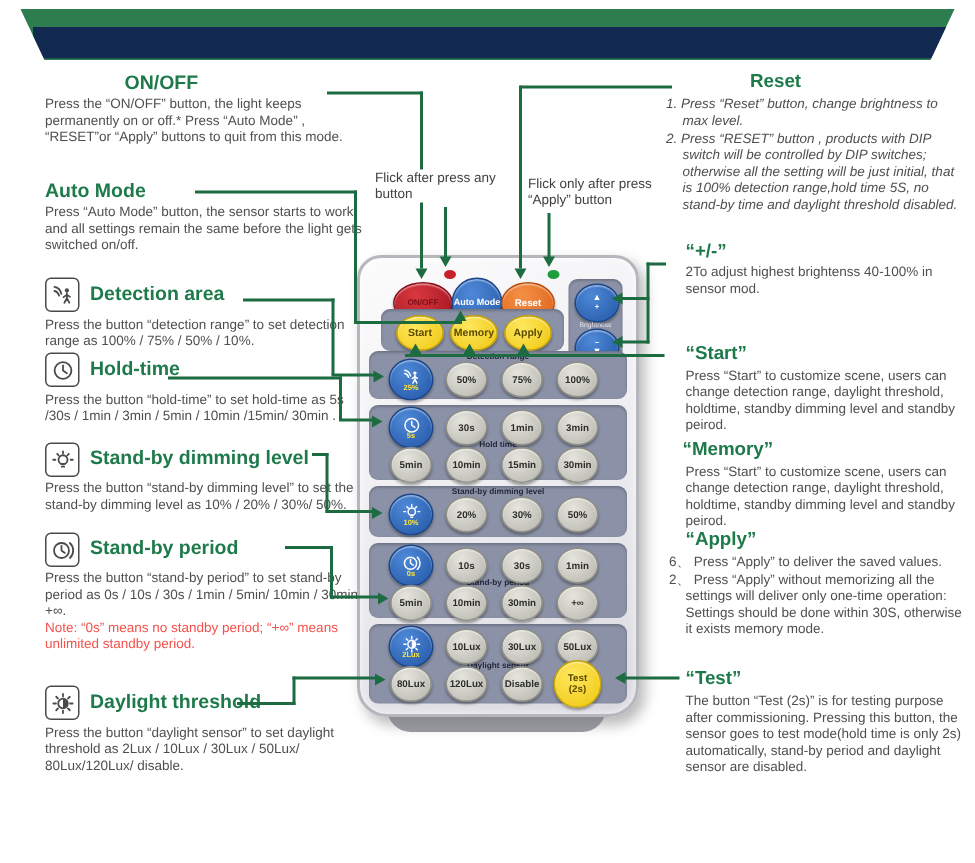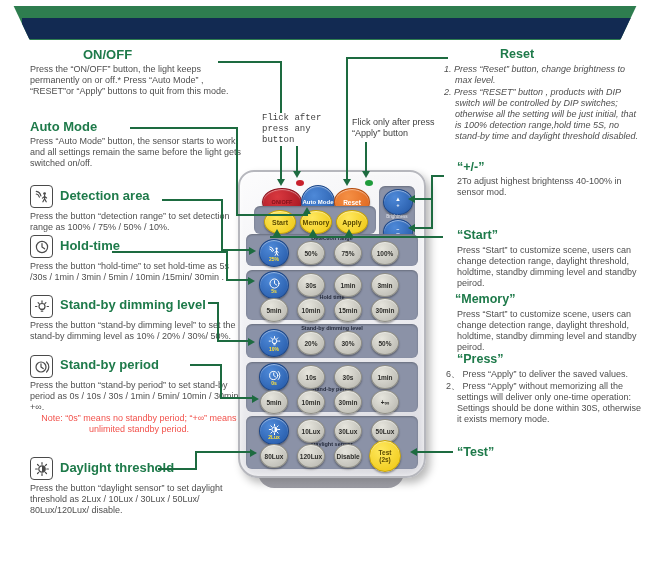--- a/index.html
+++ b/index.html
@@ -97,21 +97,21 @@
   <div class="bt" style="left:30px;top:320px;width:218px;">Press the button “stand-by dimming level” to set the stand-by dimming level as 10% / 20% / 30%/ 50%.</div>
 
   <div class="iconbox" style="left:30px;top:355px;">
     <svg viewBox="0 0 16 16">
         <circle class="st" cx="7" cy="8" r="5"></circle>
         <path class="st" d="M7 4.9V8l2.2 1.6M12.6 3a6.8 6.8 0 0 1 0 10"></path>
       </svg>
   </div>
   <div class="gh" style="left:60px;top:357px;">Stand-by period</div>
   <div class="bt" style="left:30px;top:380px;width:218px;">Press the button “stand-by period” to set stand-by period as 0s / 10s / 30s / 1min / 5min/ 10min / 30min/ +∞.</div>
-  <div class="bt note" style="left:30px;top:413px;width:218px;text-align:center;">Note: “0s” means no standby period; “+∞” means unlimited standby period.</div>
+  <div class="bt note" style="left:30px;top:413px;width:218px;">Note: “0s” means no standby period; “+∞” means unlimited standby period.</div>
 
   <div class="iconbox" style="left:30px;top:457px;">
     <svg viewBox="0 0 16 16">
         <circle class="st" cx="8" cy="8" r="3.2"></circle>
         <path class="fl" d="M8 4.8a3.2 3.2 0 0 1 0 6.4z"></path>
         <path class="st" d="M8 1.6v1.7M8 12.7v1.7M1.6 8h1.7M12.7 8h1.7M3.5 3.5l1.2 1.2M11.3 11.3l1.2 1.2M12.5 3.5l-1.2 1.2M4.7 11.3l-1.2 1.2"></path>
       </svg>
   </div>
   <div class="gh" style="left:60px;top:460px;">Daylight threshold</div>
   <div class="bt" style="left:30px;top:483px;width:225px;">Press the button “daylight sensor” to set daylight threshold as 2Lux / 10Lux / 30Lux / 50Lux/ 80Lux/120Lux/ disable.</div>
@@ -126,27 +126,28 @@
   <div class="bt" style="left:457px;top:176px;width:190px;">
     <p style="margin:0;">2To adjust highest brightenss 40-100% in sensor mod.</p>
   </div>
 
   <div class="gh gh-r" style="left:457px;top:228px;">“Start”</div>
   <div class="bt" style="left:457px;top:245px;width:190px;">Press “Start” to customize scene, users can change detection range, daylight threshold, holdtime, standby dimming level and standby peirod.</div>
 
   <div class="gh gh-r" style="left:455px;top:292px;">“Memory”</div>
   <div class="bt" style="left:457px;top:309px;width:190px;">Press “Start” to customize scene, users can change detection range, daylight threshold, holdtime, standby dimming level and standby peirod.</div>
 
-  <div class="gh gh-r" style="left:457px;top:352px;">“Press”</div>
+  <div class="gh gh-r" style="left:457px;top:352px;">“Apply”</div>
   <div class="bt" style="left:446px;top:369px;width:200px;">
     <p class="nitem">6、 Press “Apply” to deliver the saved values.</p>
     <p class="nitem">2、 Press “Apply” without memorizing all the settings will deliver only one-time operation: Settings should be done within 30S, otherwise it exists memory mode.</p>
   </div>
 
   <div class="gh gh-r" style="left:457px;top:445px;">“Test”</div>
+  <div class="bt" style="left:457px;top:462px;width:188px;">The button “Test (2s)” is for testing purpose after commissioning. Pressing this button, the sensor goes to test mode(hold time is only 2s) automatically, stand-by period and daylight sensor are disabled.</div>
 
   <div id="remote-base"></div>
   <div id="remote">
 
     <div class="led" style="left:56px;top:8px;background:#c8202c;"></div>
     <div class="led" style="left:125px;top:8px;background:#1f9c3c;"></div>
 
     <div class="btn topbtn" style="left:22px;top:16px;width:38px;height:26px;border-radius:50%;background:radial-gradient(circle at 38% 30%,#d9383f,#a31420);border:1px solid #8a0f1a;color:#7e1019;">
         <span>ON/OFF</span>
       </div>
@@ -370,16 +371,16 @@
   <div class="tri tri-r" style="left:252px;top:395px;"></div>
 
   <div class="ln hl" style="left:158px;top:468px;width:39px;"></div>
   <div class="ln vl" style="left:195px;top:451px;height:19px;"></div>
   <div class="ln hl" style="left:195px;top:451px;width:56px;"></div>
   <div class="tri tri-r" style="left:250px;top:449px;"></div>
 
   <div class="ln hl" style="left:416px;top:451px;width:37px;"></div>
   <div class="tri tri-l" style="left:410px;top:448px;"></div>
 
-  <div class="callout" style="left:262px;top:113px;width:84px;font-family:Liberation Mono, monospace;">Flick after press any button</div>
+  <div class="callout" style="left:250px;top:113px;width:84px;">Flick after press any button</div>
   <div class="callout" style="left:352px;top:117px;width:96px;">Flick only after press “Apply” button</div>
 
 </div>
 
 </body></html>

